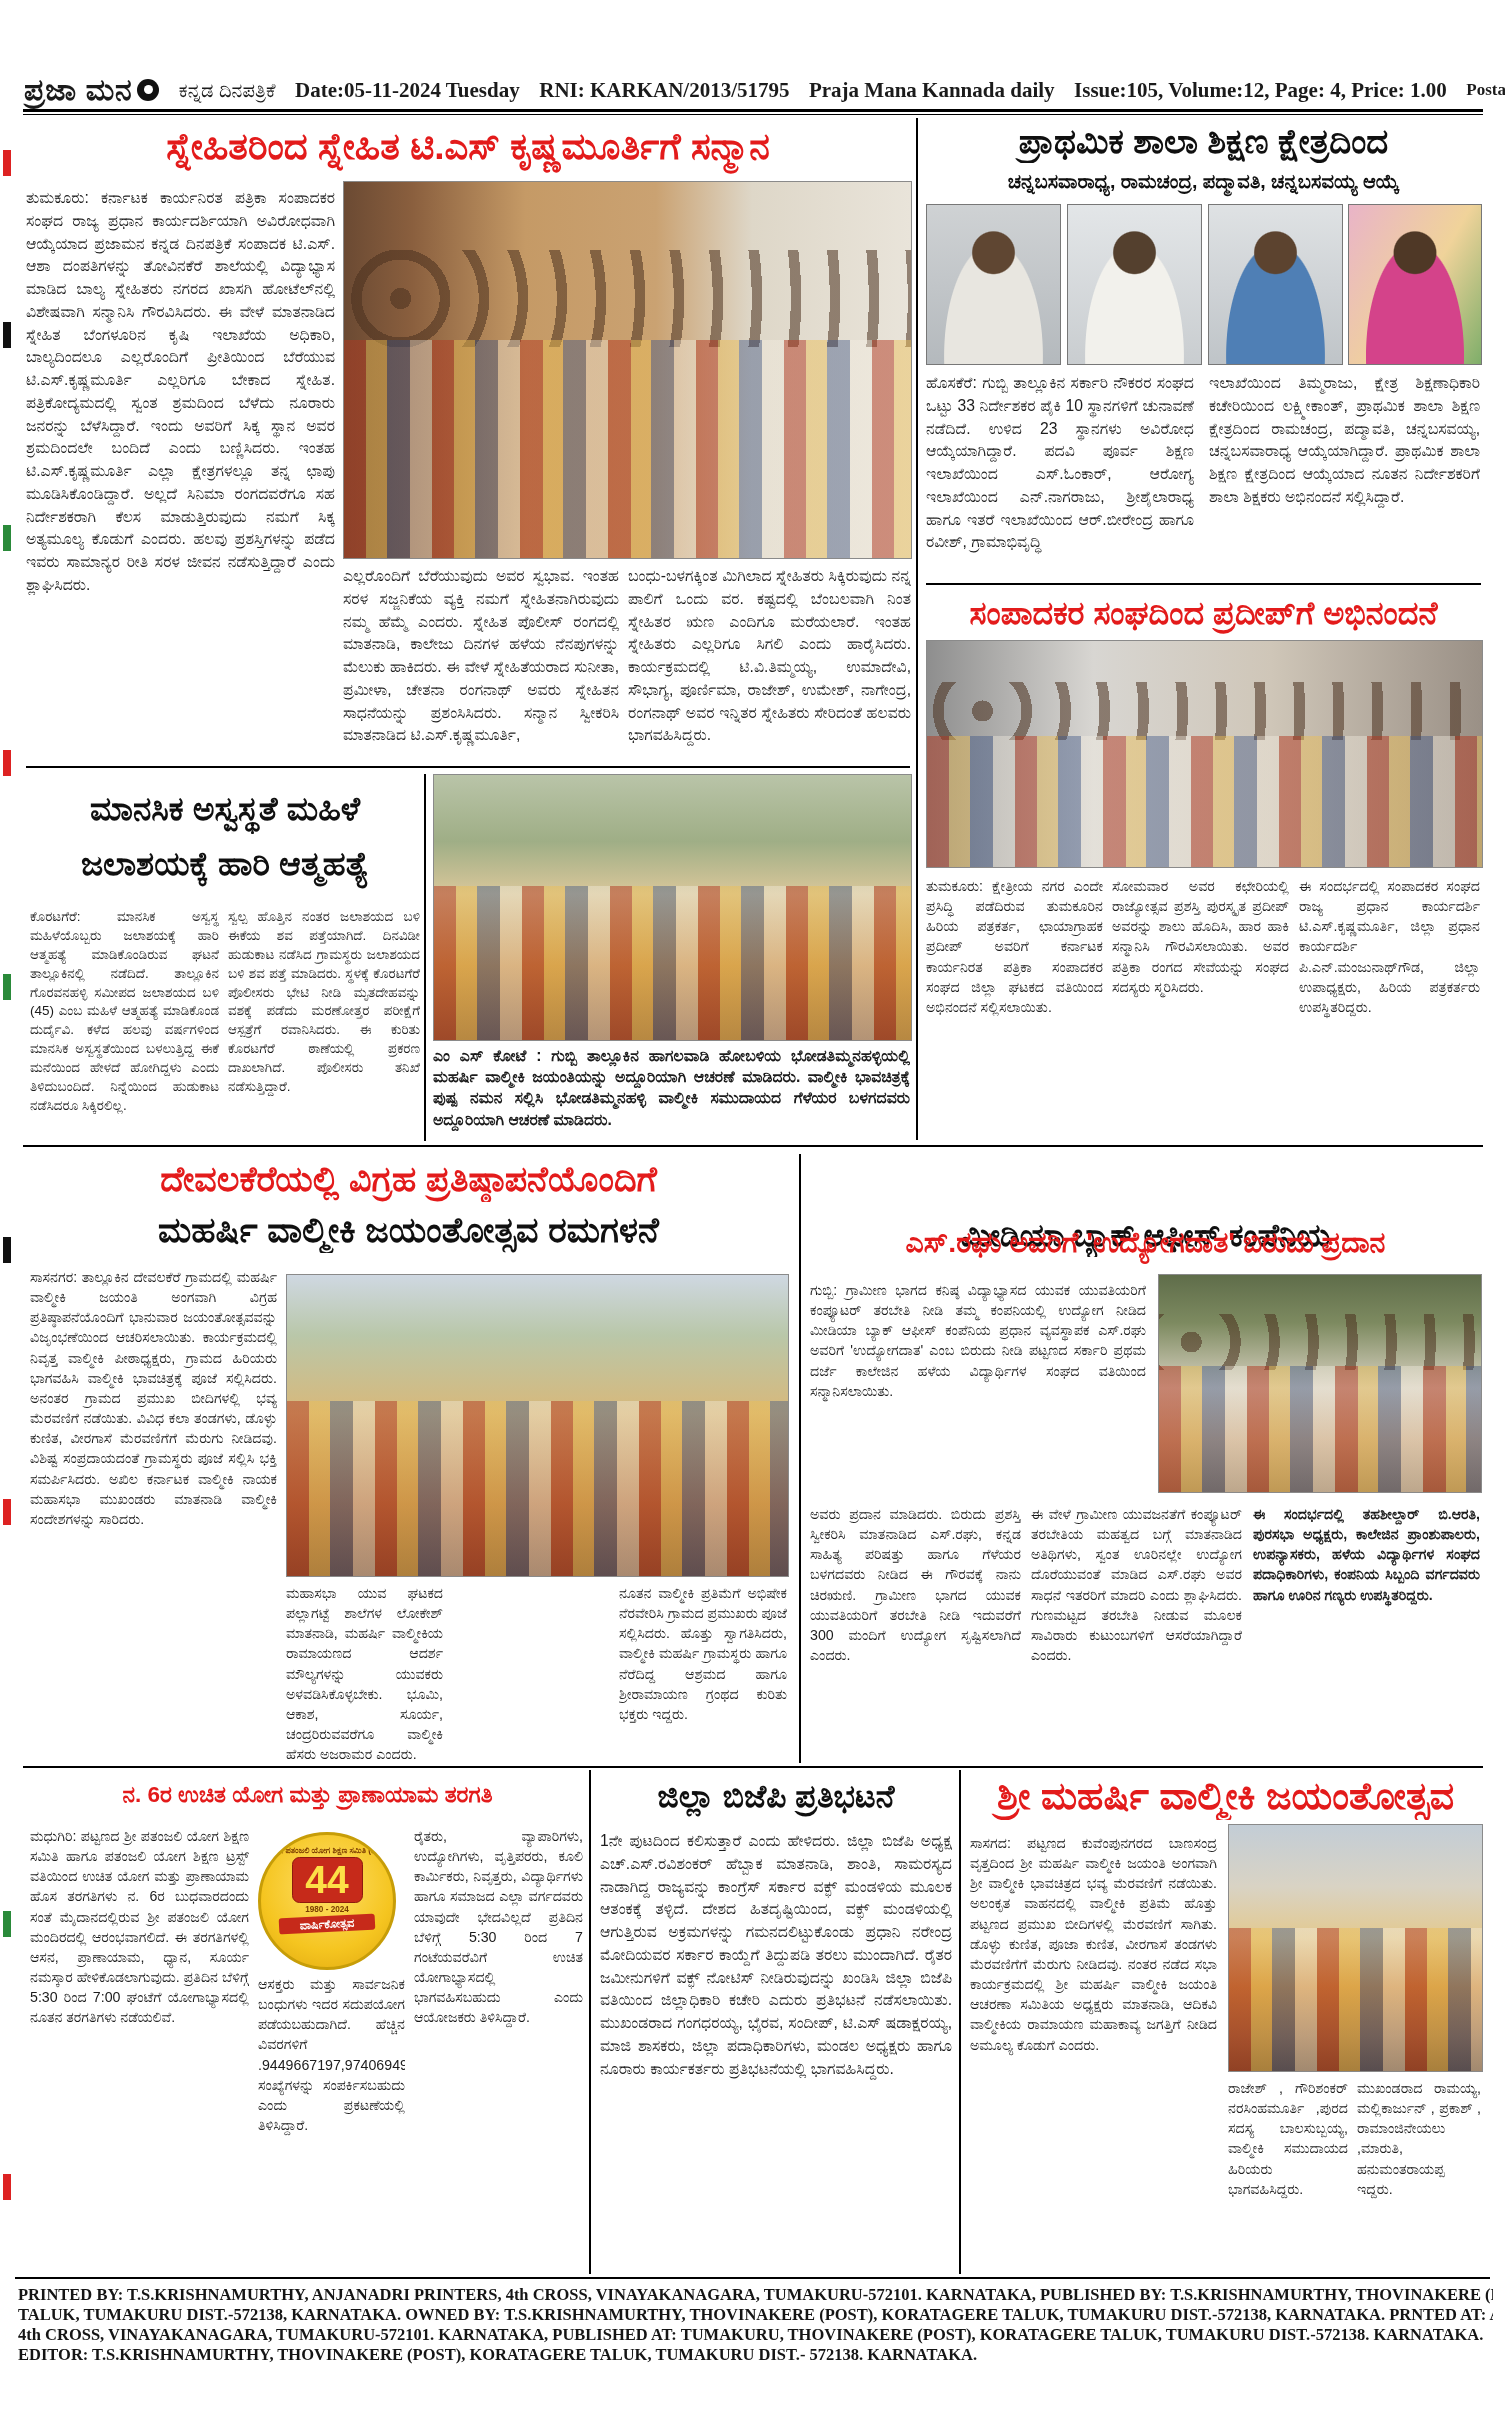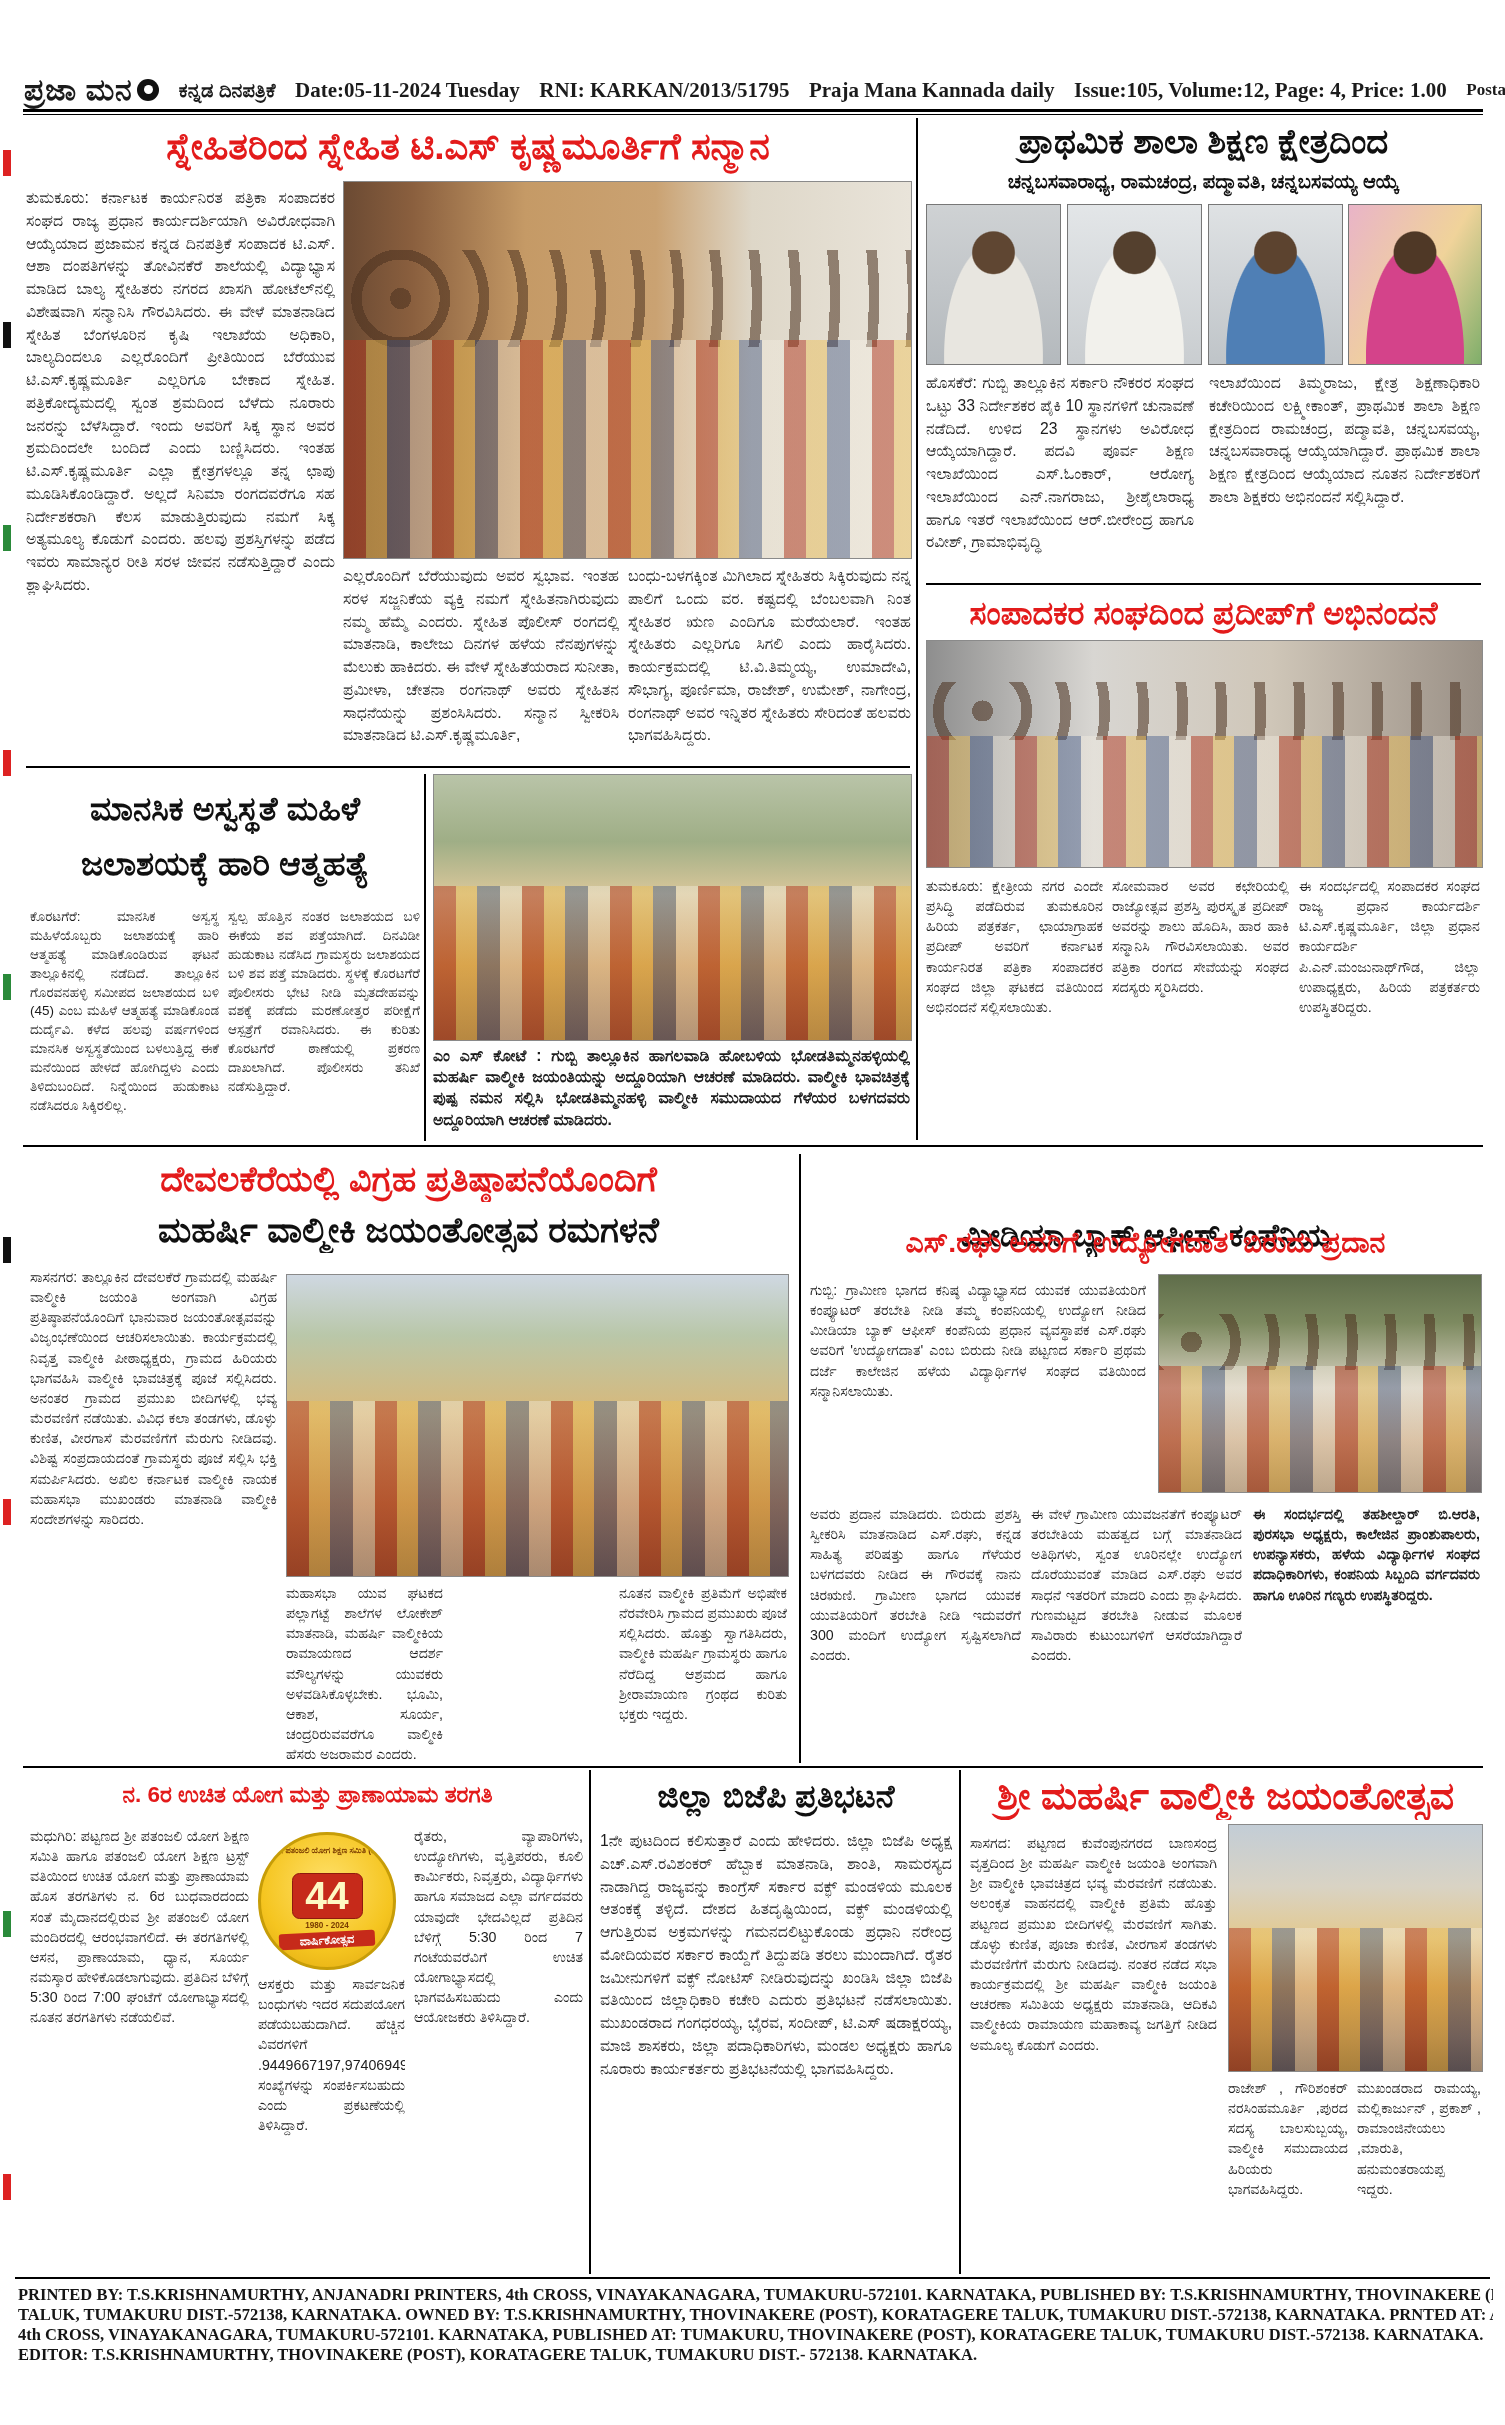--- a/index.html
+++ b/index.html
@@ -7,21 +7,21 @@
     position:relative;width:1505px;height:2426px;background:#ffffff;
     font-family:"Liberation Sans","DejaVu Sans",sans-serif;color:#1b1b1b;
     overflow:hidden;margin:0 auto;
   }
   .abs{position:absolute;}
   
   .masthead{display:flex;align-items:center;gap:19.5px;white-space:nowrap;}
   .logo-kn{font-size:30px;font-weight:bold;letter-spacing:0.7px;display:flex;align-items:center;gap:4.5px;}
   .logo-emblem{width:22.5px;height:22.5px;border-radius:50%;background:#111;display:inline-block;position:relative;}
   .logo-emblem::after{content:"";position:absolute;left:6.7px;top:6.7px;width:9px;height:9px;border-radius:50%;background:#fff;}
-  .tagline{font-size:19.5px;font-weight:bold;}
+  .tagline{font-size:19.5px;font-weight:normal;}
   .mast-en{font-family:"Liberation Serif","DejaVu Serif",serif;font-weight:bold;font-size:21px;}
   .mast-en.small{font-size:17px;}
   .rule-h{background:#000;}
   .rule-v{background:#000;}
   
   .hl{font-weight:bold;text-align:center;white-space:nowrap;overflow:hidden;}
   .red{color:#e31b1b;}
   .blk{color:#101010;}
   
   .bcol{font-size:15.7px;line-height:1.45;text-align:justify;overflow:hidden;color:#1c1c1c;}
@@ -41,21 +41,21 @@
   .photo-media{background:linear-gradient(180deg,#5f6d4a 0%,#7d8a60 22%,#d9d2c2 52%,#caa882 76%,#9a7a56 100%);}
   .photo-vj{background:linear-gradient(180deg,#c3cdd6 0%,#d9d3c4 25%,#e3c98f 46%,#cf8f3f 66%,#9a6a3a 86%,#6e4a28 100%);}
   .portrait{border:0.7px solid #777;position:absolute;}
   .p-man1{background:radial-gradient(circle at 50% 30%,#5f4632 0 16%,rgba(0,0,0,0) 17%),radial-gradient(ellipse at 50% 95%,#e8e6e0 0 52%,rgba(0,0,0,0) 53%),linear-gradient(#cfd2d4,#b4b9bd);}
   .p-man2{background:radial-gradient(circle at 50% 30%,#54402e 0 16%,rgba(0,0,0,0) 17%),radial-gradient(ellipse at 50% 95%,#f2f1ec 0 52%,rgba(0,0,0,0) 53%),linear-gradient(#e3e6e8,#c9cdd0);}
   .p-man3{background:radial-gradient(circle at 50% 30%,#5c432f 0 16%,rgba(0,0,0,0) 17%),radial-gradient(ellipse at 50% 95%,#4f7fb5 0 52%,rgba(0,0,0,0) 53%),linear-gradient(#dfe2e4,#bfc4c8);}
   .p-woman{background:radial-gradient(circle at 50% 30%,#4f3826 0 16%,rgba(0,0,0,0) 17%),radial-gradient(ellipse at 50% 95%,#d4438a 0 52%,rgba(0,0,0,0) 53%),linear-gradient(120deg,#e9b4c8,#f0d39a 55%,#7fae6a);}
   
   .badge{border-radius:50%;background:radial-gradient(circle at 50% 38%,#ffe06a,#f5c520 62%,#dfa60e);border:3px solid #c79d08;position:absolute;overflow:hidden;text-align:center;}
   .badge .b-top{font-size:8.2px;font-weight:bold;color:#7a3c00;margin-top:10.5px;white-space:nowrap;overflow:hidden;}
-  .badge .b-num{margin:17px auto 0;width:69px;background:#c62a1a;color:#fef9c3;font-size:39px;font-weight:bold;border-radius:7.5px;line-height:1.15;border:1.5px solid #8e1a0e;}
+  .badge .b-num{margin:1px auto 0;width:69px;background:#c62a1a;color:#fde047;font-size:39px;font-weight:bold;border-radius:7.5px;line-height:1.15;border:1.5px solid #8e1a0e;}
   .badge .b-years{font-size:8.2px;font-weight:bold;color:#7a3c00;margin-top:1.5px;}
   .badge .b-ribbon{margin:2.2px auto 0;width:96px;background:#c62a1a;color:#fff;font-size:11.2px;font-weight:bold;border-radius:3px;padding:1.5px 0;transform:rotate(-3deg);}
   
   .footer-line{font-family:"Liberation Serif","DejaVu Serif",serif;font-weight:bold;font-size:16.5px;line-height:20px;white-space:nowrap;overflow:hidden;color:#151515;}
   .regmark{width:7.5px;height:25.5px;position:absolute;left:3px;}
 </style>
 </head>
 <body>
 
 <div id="page">

